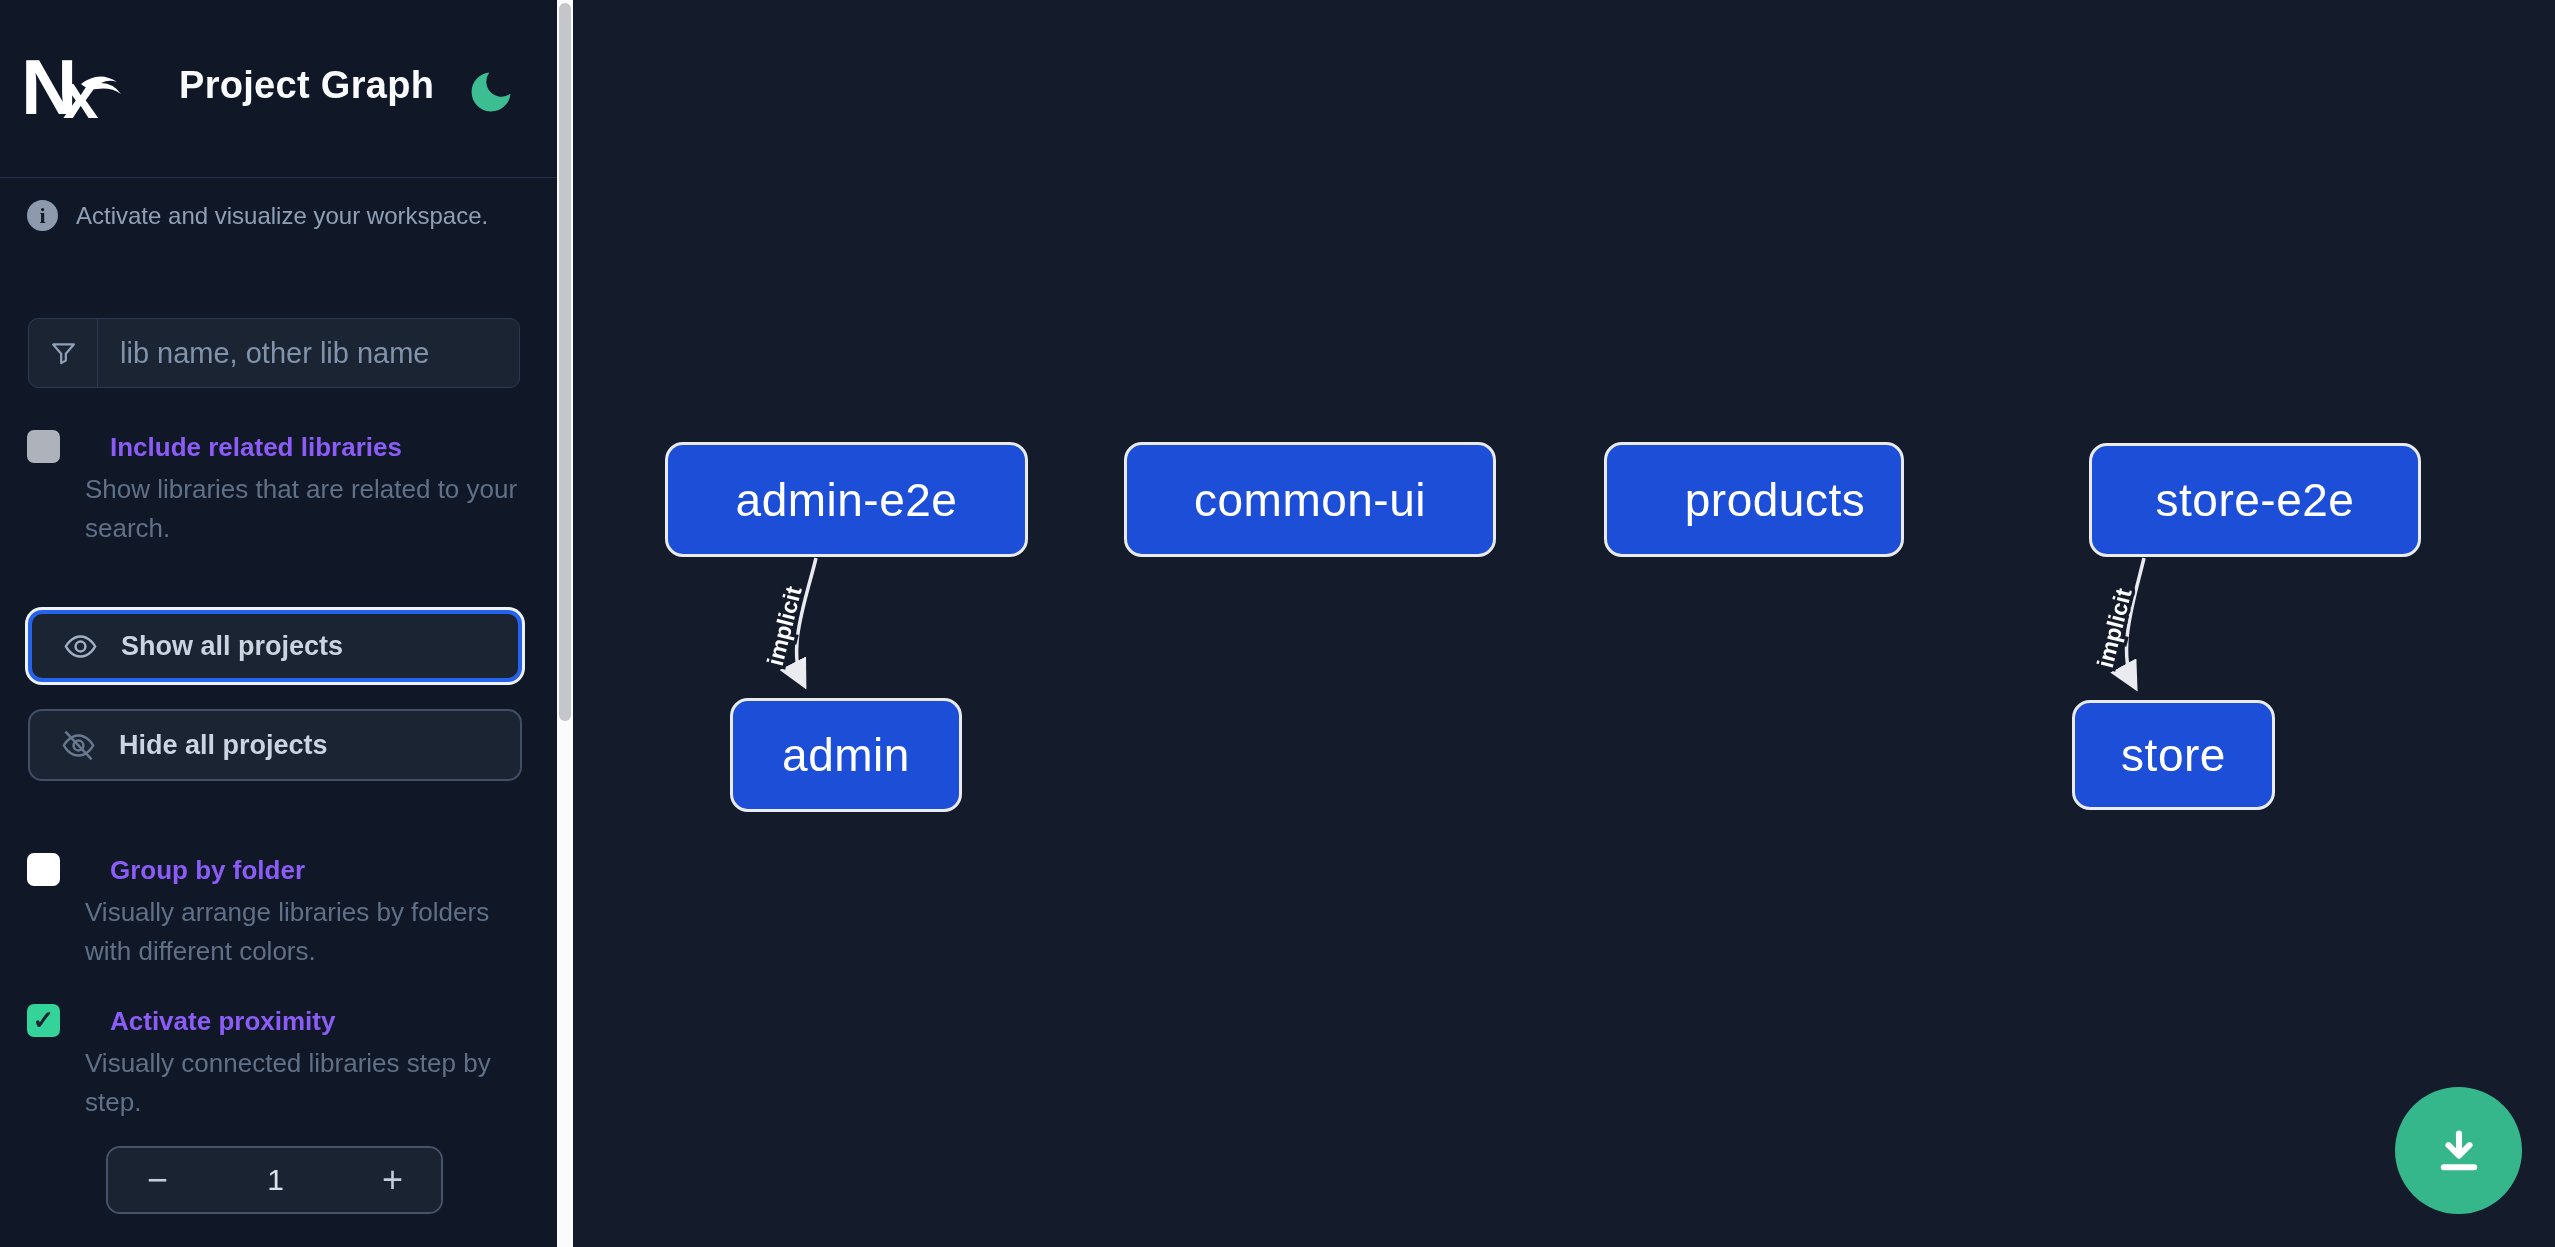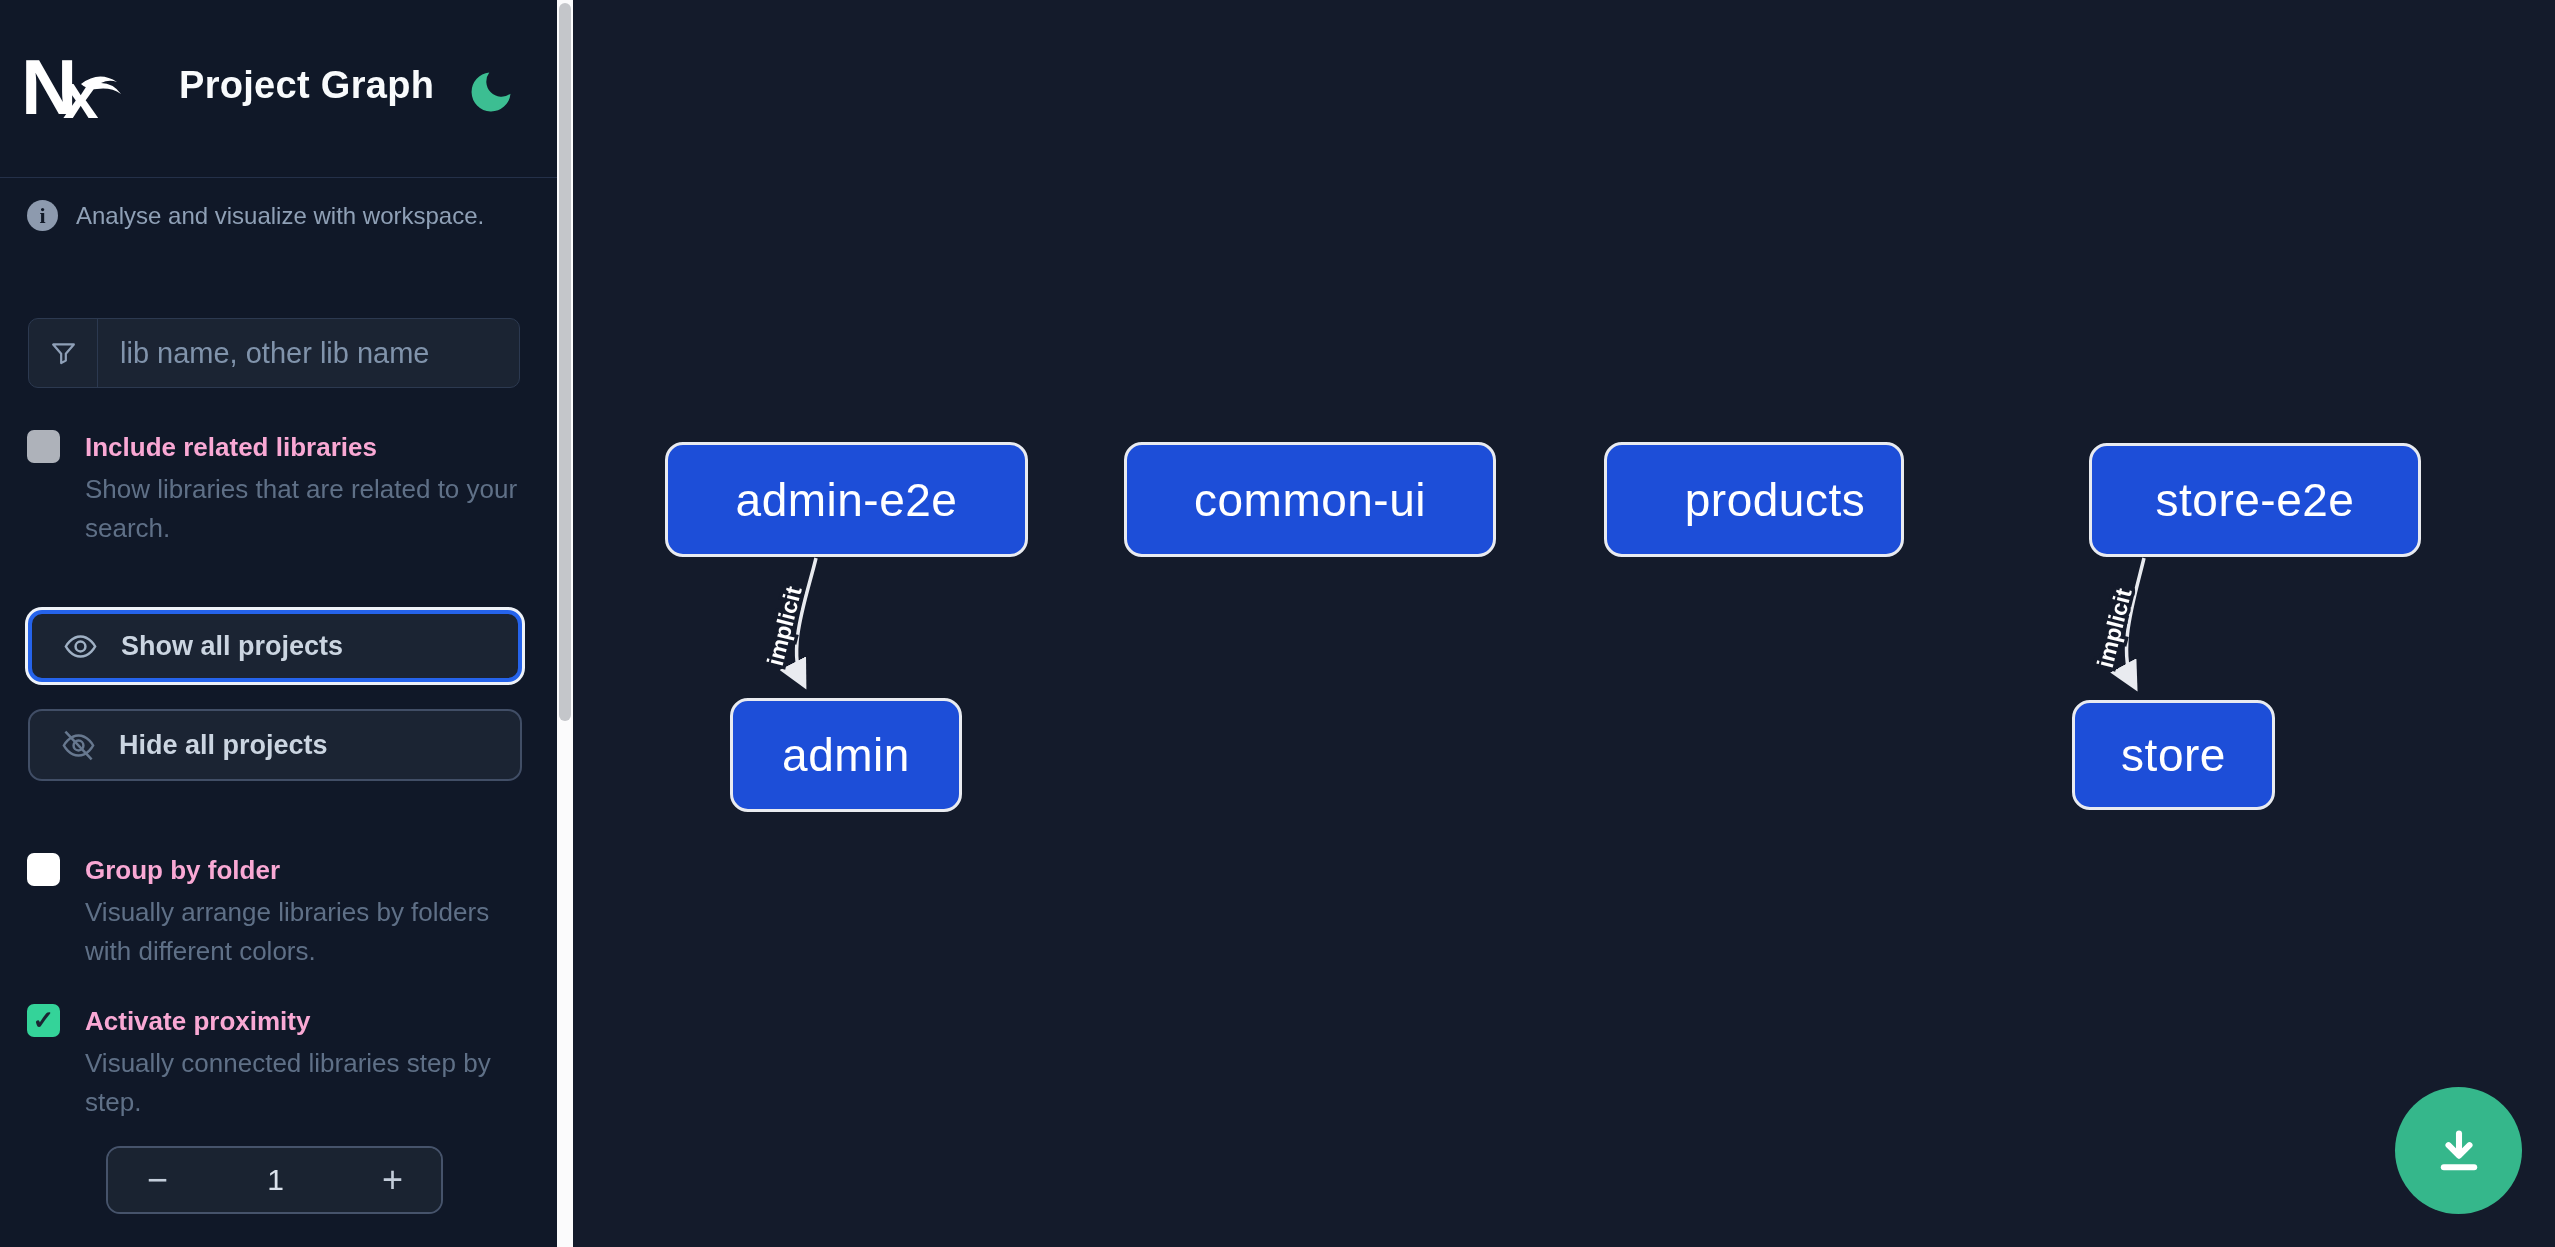--- a/index.html
+++ b/index.html
@@ -25,21 +25,21 @@
   .search-box { position:absolute; left:28px; top:318px; width:492px; height:70px; background:#1b2433; border:1px solid #2c3950; border-radius:10px; display:flex; align-items:stretch; }
   .search-icon-cell { width:72px; border-right:1px solid #2c3950; display:flex; align-items:center; justify-content:center; }
   .search-box input { flex:1; background:transparent; border:none; outline:none; color:#a3a3a3; font-size:29px; font-family:"Liberation Sans", sans-serif; padding:0 22px; }
   .search-box input::placeholder { color:#8093ab; opacity:1; }
 
   .opt { position:absolute; left:27px; width:500px; }
   .checkbox { position:absolute; left:0; top:1px; width:33px; height:33px; border-radius:7px; }
   .cb-disabled { background:#aeb2ba; }
   .cb-white { background:#ffffff; }
   .cb-checked { background:#34d399; color:#1b2433; font-size:26px; font-weight:900; display:flex; align-items:center; justify-content:center; }
-  .opt-label { display:block; margin-left:58px; font-size:26px; font-weight:600; color:#f9a8d4; line-height:36px; }
+  .opt-label { display:block; margin-left:83px; font-size:26px; font-weight:600; color:#8b5cf6; line-height:36px; }
   .opt-desc { display:block; margin-left:58px; margin-top:5px; width:445px; font-size:26px; font-weight:400; color:#5f7087; line-height:39px; }
 
   .side-btn { position:absolute; left:28px; width:494px; height:72px; border-radius:14px; background:#1b2433; display:flex; align-items:center; gap:22px; padding:0 0 0 30px; cursor:pointer; font-family:"Liberation Sans", sans-serif; }
   .side-btn span.lbl { font-size:27px; font-weight:600; color:#cbd5e1; }
   .btn-show { top:610px; border:4px solid #2563eb; box-shadow:0 0 0 3px #eef2f8; }
   .btn-hide { top:709px; border:2px solid #414e66; }
   .side-btn svg { width:37px; height:37px; flex:0 0 37px; }
 
   .stepper { position:absolute; left:106px; top:1146px; width:337px; height:68px; border:2px solid #46536b; border-radius:14px; display:flex; overflow:hidden; background:#1a2331; }
   .stepper button { background:#1a2331; border:none; color:#c3cdda; font-size:36px; font-weight:400; cursor:pointer; font-family:"Liberation Sans", sans-serif; }
@@ -88,21 +88,21 @@
     <button class="theme-btn" aria-label="toggle theme">
       <svg viewBox="0 0 24 24">
         <path d="M21 12.79A9 9 0 1 1 11.21 3 7 7 0 0 0 21 12.79z" fill="#3cbe92"></path>
       </svg>
     </button>
 
     <div class="header-divider"></div>
 
     <div class="intro-row">
       <span class="info-badge">i</span>
-      <p class="intro-text">Analyse and visualize with workspace.</p>
+      <p class="intro-text">Activate and visualize your workspace.</p>
     </div>
 
     <div class="search-box">
       <span class="search-icon-cell">
         <svg viewBox="0 0 24 24" width="31" height="31" fill="none" stroke="#8fa0b8" stroke-width="1.7" stroke-linejoin="round" stroke-linecap="round">
           <path d="M4 5h16l-6.2 7.2v5.3l-3.6 1.9v-7.2L4 5z"></path>
         </svg>
       </span>
       <input type="text" placeholder="lib name, other lib name" style="">
     </div>

